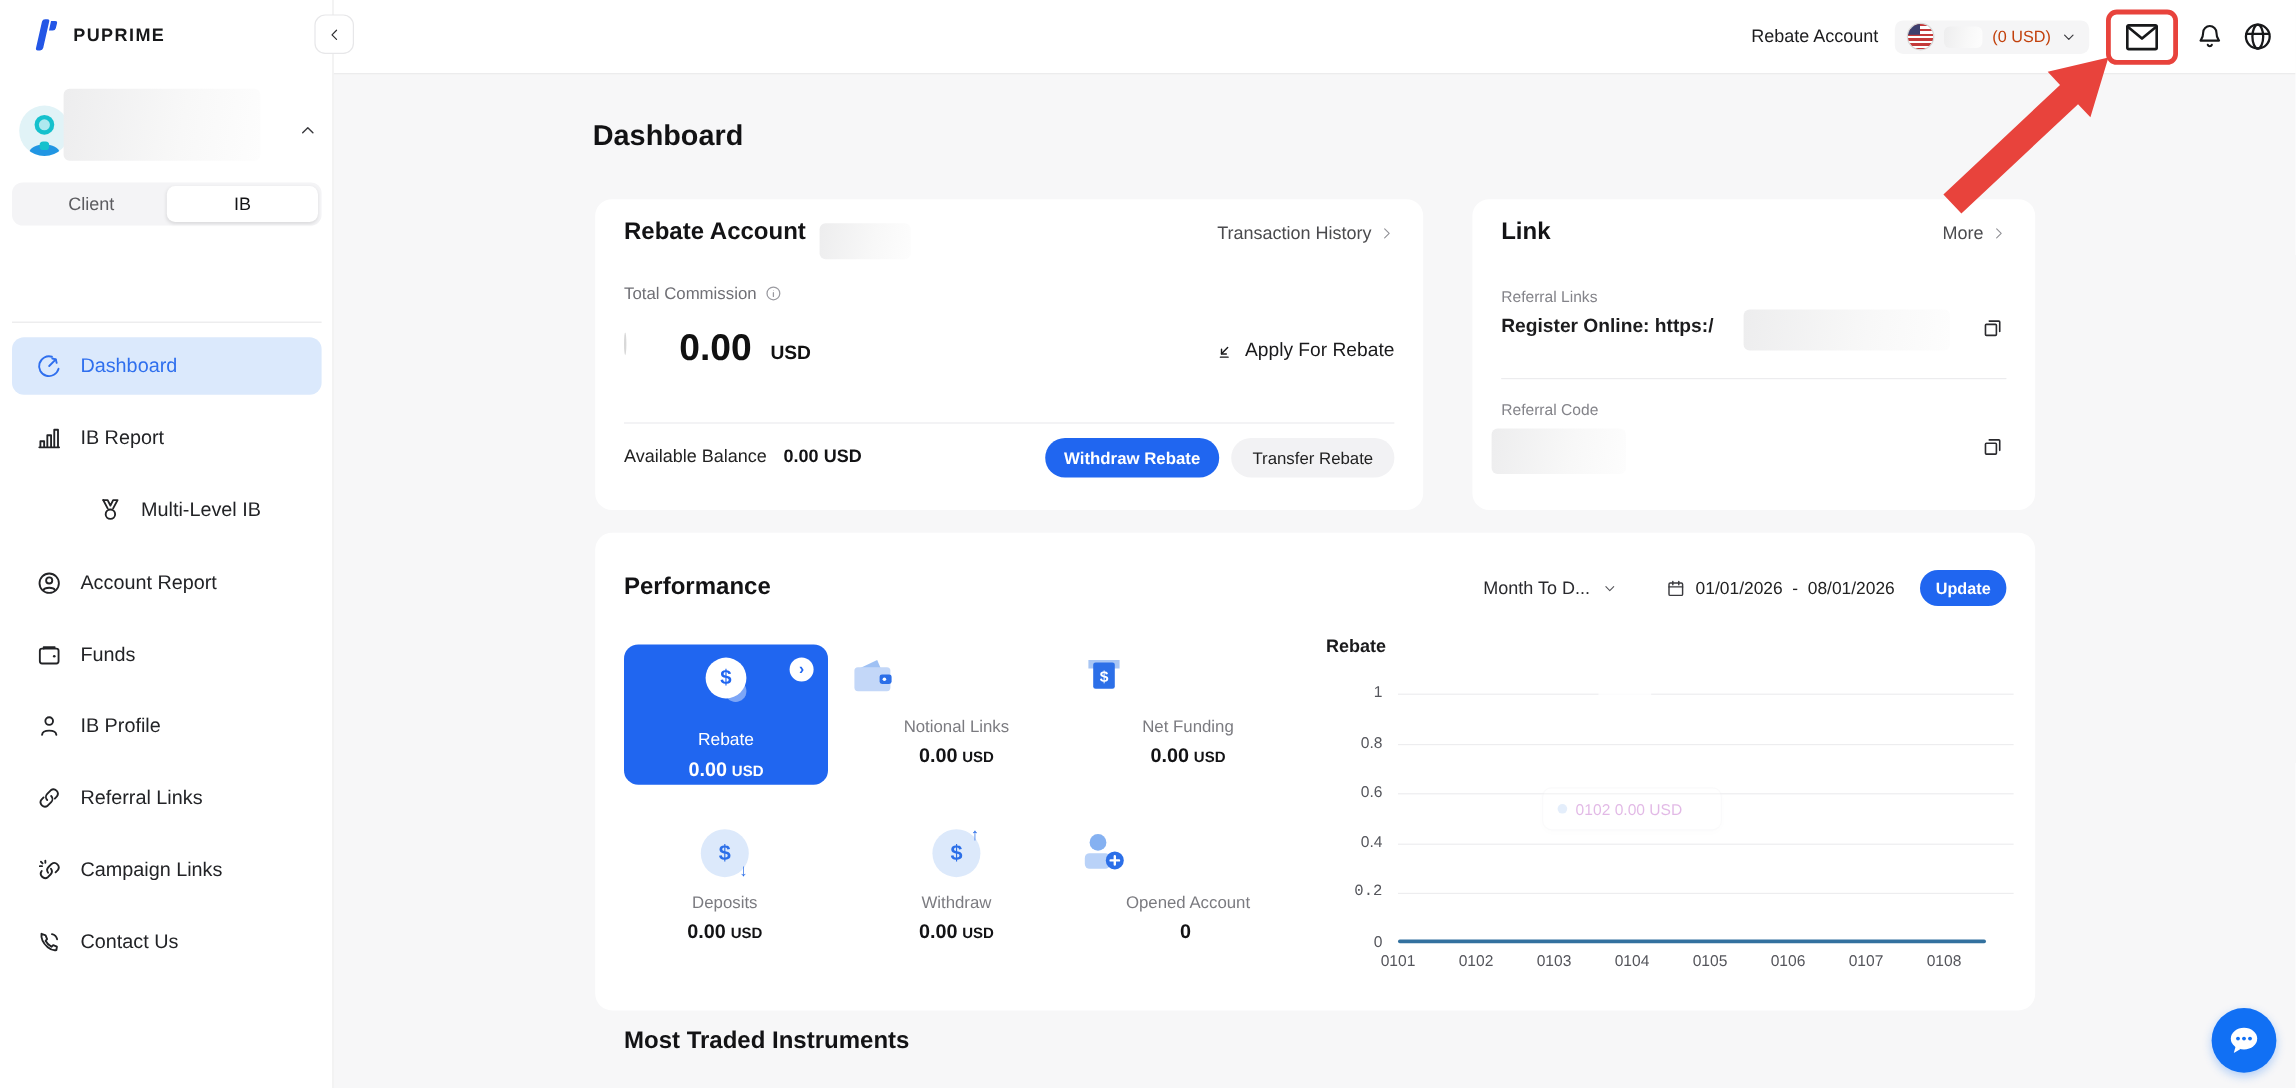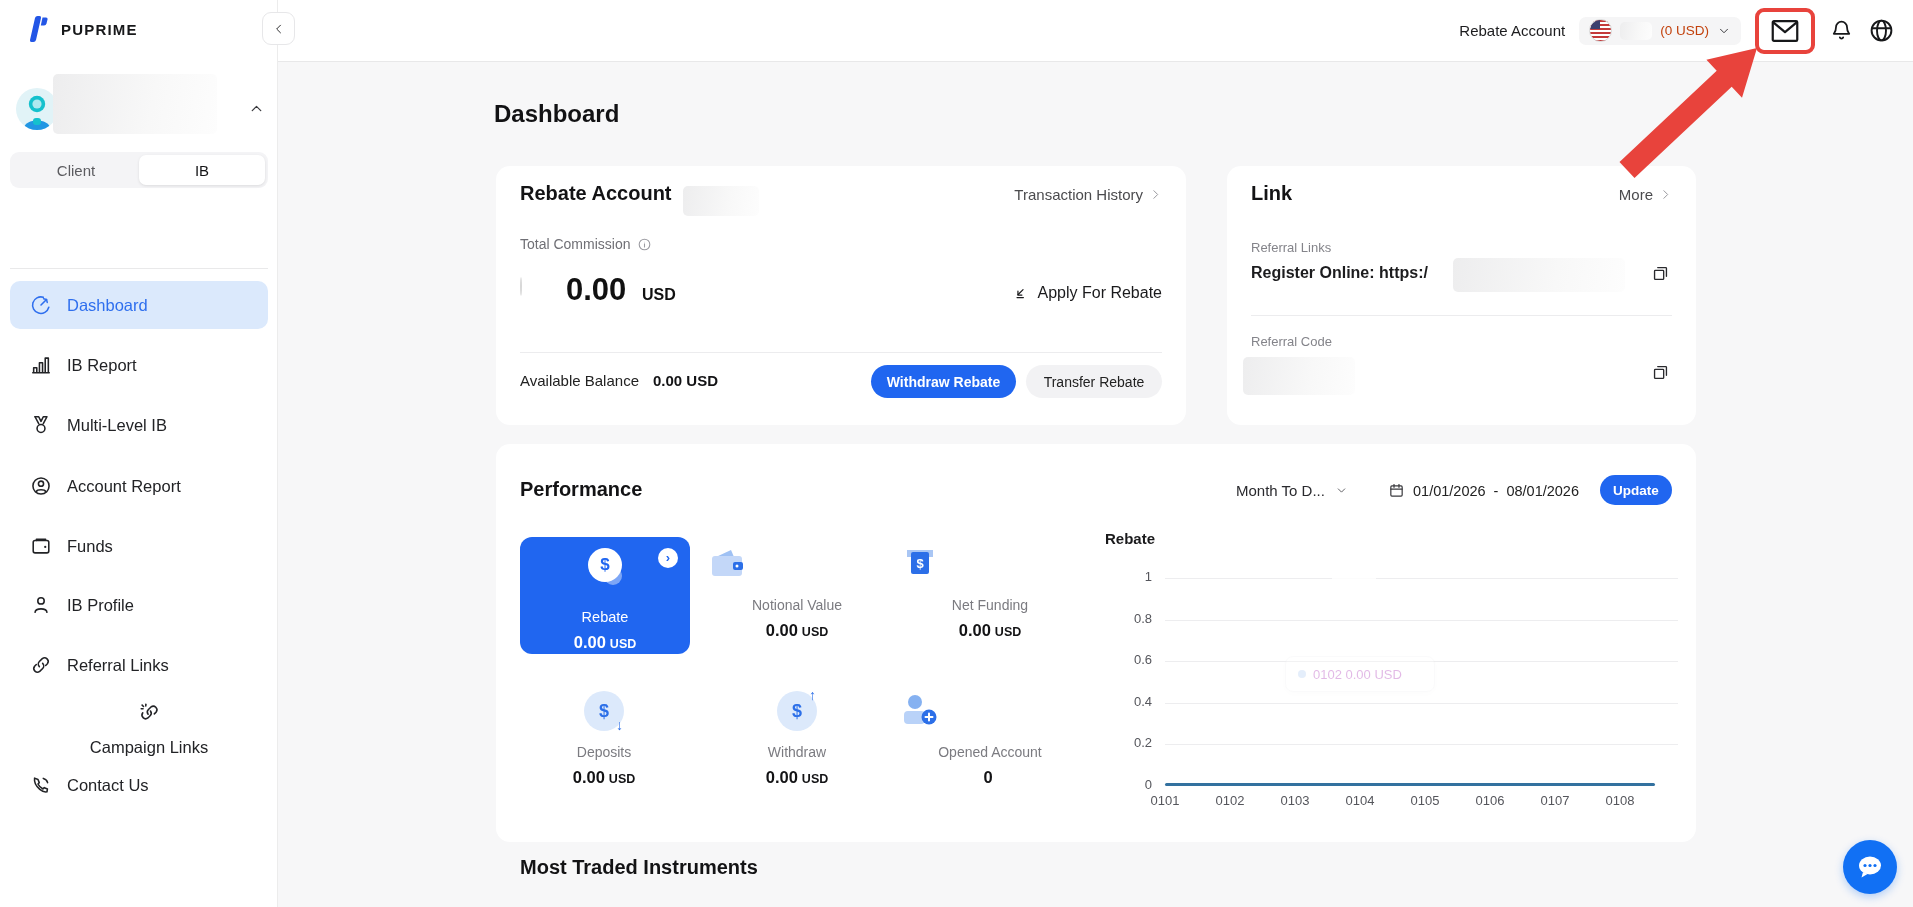--- a/index.html
+++ b/index.html
@@ -126,21 +126,21 @@
       </div>
       <div class="nav-item" style="top:341px;">
         <svg class="ico" viewBox="0 0 24 24">
           <path d="M4 20v-5h3.4v5"></path>
             <path d="M10.3 20V9.5h3.4V20"></path>
             <path d="M16.6 20V4.5H20V20"></path>
             <path d="M3 20.5h18"></path>
         </svg>
         <span>IB Report</span>
       </div>
-      <div class="nav-item" style="top:401px;">
+      <div class="nav-item" style="top:401px;justify-content:center;">
         <svg class="ico" viewBox="0 0 24 24">
           <path d="M5.5 3h4L12 8l2.5-5h4l-4 7.5"></path>
             <path d="M9.5 10.5 5.5 3"></path>
             <circle cx="12" cy="15.8" r="4.3"></circle>
         </svg>
         <span>Multi-Level IB</span>
       </div>
       <div class="nav-item" style="top:462px;">
         <svg class="ico" viewBox="0 0 24 24">
           <circle cx="12" cy="12" r="8.8"></circle>
@@ -164,21 +164,21 @@
         </svg>
         <span>IB Profile</span>
       </div>
       <div class="nav-item" style="top:641px;">
         <svg class="ico" viewBox="0 0 24 24">
           <path d="M10.2 13.8a4 4 0 0 1 0-5.6l3.2-3.2a4 4 0 0 1 5.6 5.6l-1.9 1.9"></path>
           <path d="M13.8 10.2a4 4 0 0 1 0 5.6l-3.2 3.2a4 4 0 0 1-5.6-5.6l1.9-1.9"></path>
         </svg>
         <span>Referral Links</span>
       </div>
-      <div class="nav-item" style="top:701px;flex-direction:column;">
+      <div class="nav-item" style="top:701px;">
         <svg class="ico" viewBox="0 0 24 24">
           <path d="M11 14.5a4 4 0 0 1 .4-5.2l2.8-2.8a4 4 0 0 1 5.6 5.6l-2 2"></path>
           <path d="M13.6 10.9a4 4 0 0 1-.4 5.2l-2.4 2.4a4 4 0 0 1-5.6-5.6"></path>
           <path d="M4.5 4.5 6 6"></path>
             <path d="M3.5 8.5h2"></path>
             <path d="M8.5 3.5v2"></path>
         </svg>
         <span>Campaign Links</span>
       </div>
       <div class="nav-item" style="top:761px;">
@@ -324,21 +324,21 @@
       <div class="tval"><span>0.00</span><span class="unit">USD</span></div>
     </div>
 
     <div class="ptile" style="left:211px;top:100px;">
       <svg width="40" height="40" viewBox="0 0 40 40">
         <path d="M9 13 24 6l3 7z" fill="#9fc1f4"></path>
         <rect x="5" y="12" width="30" height="20" rx="3" fill="#c3d7f8"></rect>
         <rect x="26" y="18" width="10" height="8" rx="2" fill="#2c6fe8"></rect>
         <circle cx="30" cy="22" r="1.5" fill="#fff"></circle>
       </svg>
-      <div class="plabel">Notional Value</div>
+      <div class="plabel">Notional Links</div>
       <div class="pval"><span>0.00</span><span class="unit">USD</span></div>
     </div>
 
     <div class="ptile" style="left:404px;top:100px;">
       <svg width="40" height="40" viewBox="0 0 40 40">
         <path d="M7 6h26v7H7z" fill="#a9c6f4"></path>
         <rect x="11" y="8" width="18" height="22" rx="2" fill="#2c6fe8"></rect>
         <text x="20" y="24" font-size="13" font-weight="bold" fill="#fff" text-anchor="middle" font-family="'Liberation Sans',sans-serif">$</text>
       </svg>
       <div class="plabel">Net Funding</div>
@@ -373,21 +373,21 @@
     <div class="gridline" style="top:134px;"></div>
     <div class="gridline" style="top:176px;"></div>
     <div class="gridline" style="top:217px;"></div>
     <div class="gridline" style="top:259px;"></div>
     <div class="gridline" style="top:300px;"></div>
 
     <span class="ytick" style="top:125px;">1</span>
     <span class="ytick" style="top:167px;">0.8</span>
     <span class="ytick" style="top:208px;">0.6</span>
     <span class="ytick" style="top:250px;">0.4</span>
-    <span class="ytick" style="top:291px;">0.2</span>
+    <span class="ytick" style="top:291px;font-family:Liberation Mono, monospace;">0.2</span>
     <span class="ytick" style="top:333px;">0</span>
 
     <div class="abs" style="left:836px;top:101px;width:44px;height:70px;background:rgba(255,255,255,.8);border-radius:6px;"></div>
 
     <div class="tooltip-ghost">
       <span class="dot"></span>
       <span>0102 0.00 USD</span>
     </div>
 
     <div class="abs" style="left:669px;top:339px;width:490px;height:3px;background:#33719f;border-radius:2px;"></div>

